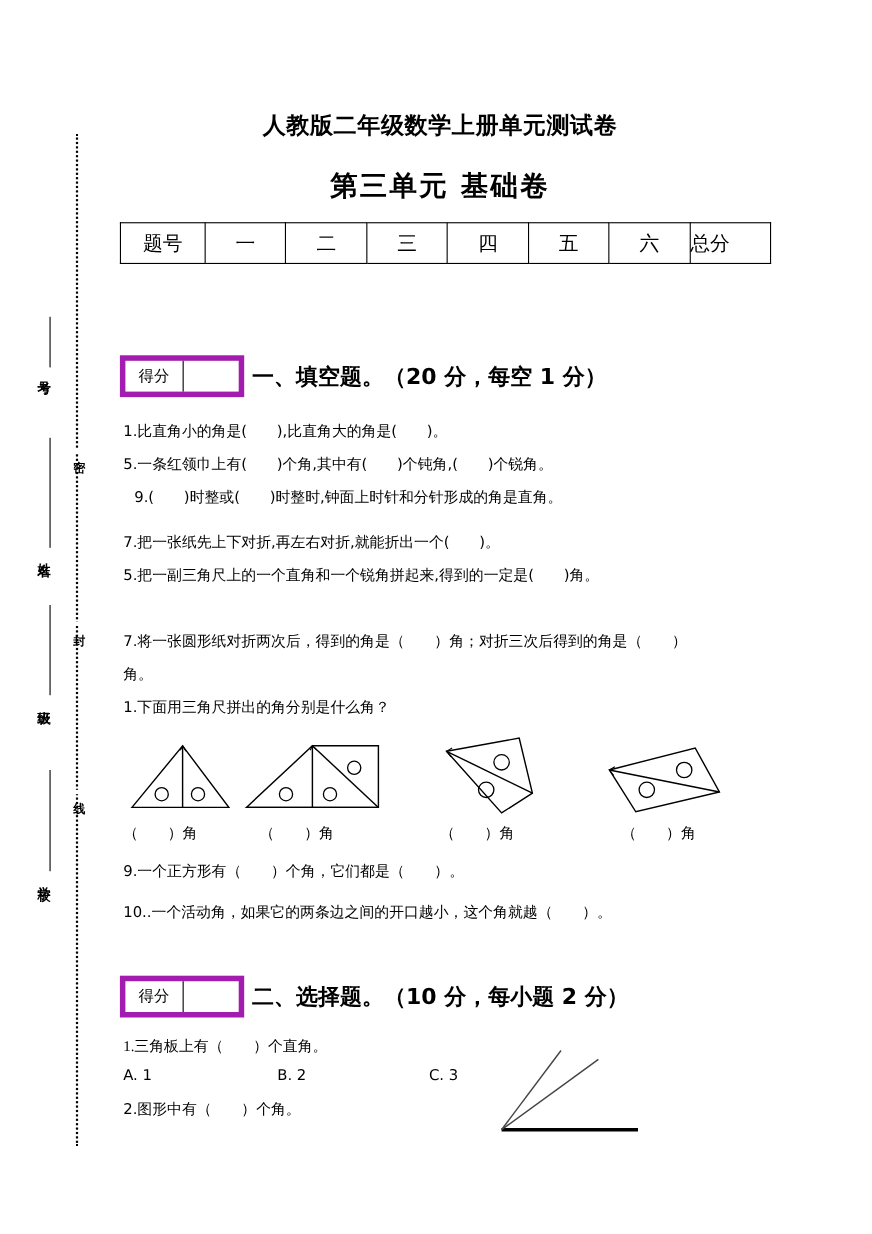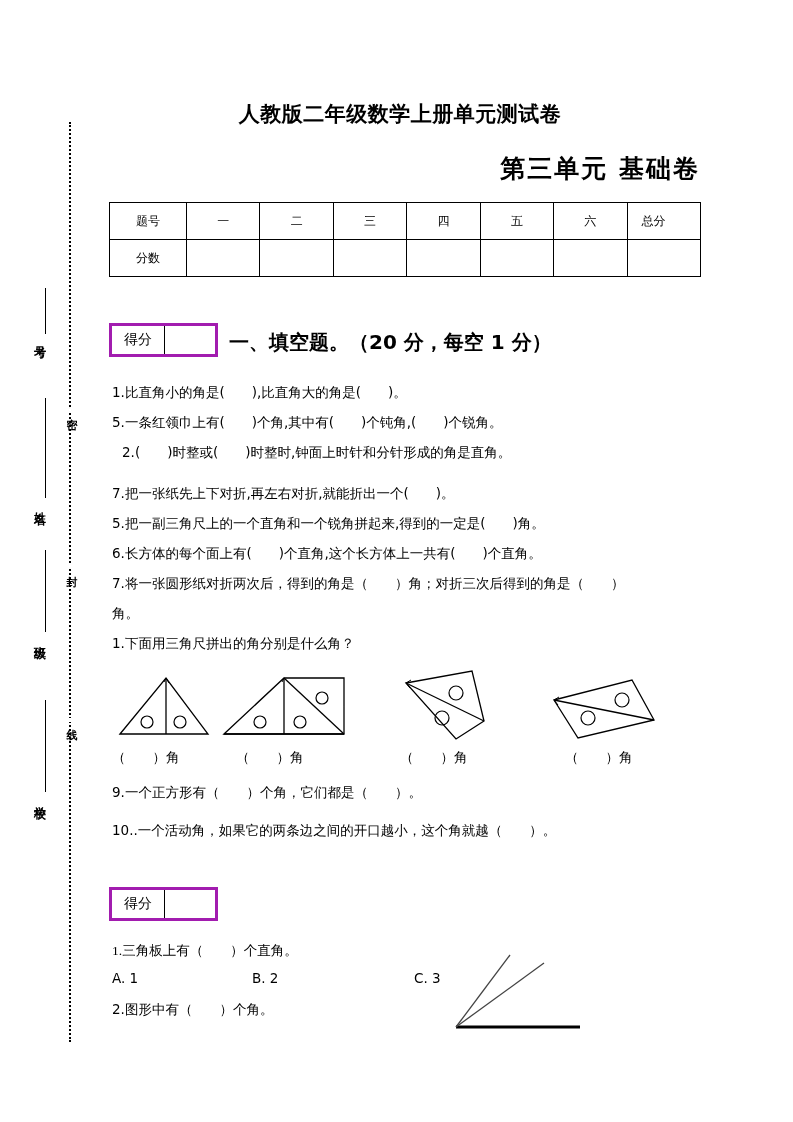--- a/index.html
+++ b/index.html
@@ -95,51 +95,51 @@
     text-align: center;
     font-size: 21px;
     font-weight: bold;
     letter-spacing: 0.5px;
     font-family: "DejaVu Sans", "Liberation Sans", sans-serif;
   }
   .title-sub {
     position: absolute;
     left: 0; top: 152px;
     width: 600px;
-    text-align: right;
+    text-align: center;
     font-size: 25px;
     font-weight: bold;
     letter-spacing: 2px;
     font-family: "DejaVu Sans", "Liberation Sans", sans-serif;
   }
 
   
   table.score-table {
     position: absolute;
     left: 9px;
     top: 202px;
     width: 592px;
     border-collapse: collapse;
     table-layout: fixed;
   }
   table.score-table td {
     border: 1px solid #000;
     height: 34px;
-    font-size: 12px;
+    font-size: 18px;
     text-align: center;
     vertical-align: middle;
     font-family: "DejaVu Sans", "Liberation Sans", sans-serif;
   }
   table.score-table td.head-cell { width: 74px; }
-  table.score-table td.total-cell { text-align: left; padding-left: 14px; margin-top: 47px; }
+  table.score-table td.total-cell { text-align: left; padding-left: 0; margin-top: 47px; }
 
   
   .defen-box {
     position: absolute;
-    border: 3px solid #a21caf;
+    border: 5px solid #a21caf;
     height: 28px;
     display: flex;
     align-items: stretch;
   }
   .defen-box .lab {
     width: 52px;
     border-right: 1px solid #000;
     font-size: 14px;
     display: flex;
     align-items: center;
@@ -217,45 +217,34 @@
         <tr>
       <td class="head-cell">题号</td>
       <td>一</td>
       <td>二</td>
       <td>三</td>
       <td>四</td>
       <td>五</td>
       <td>六</td>
       <td class="total-cell">总分</td>
     </tr>
-    <tr>
-      <td class="head-cell">分数</td>
-      <td></td>
-      <td></td>
-      <td></td>
-      <td></td>
-      <td></td>
-      <td></td>
-      <td class="total-cell"></td>
-    </tr>
   </tbody>
     </table>
 
   <div class="defen-box" style="left:9px; top:323px;">
     <div class="lab">得分</div>
     <div class="blank"></div>
   </div>
   <div class="section-head" style="left:129px; top:329px;">一、填空题。（20 分，每空 1 分）</div>
 
   <div class="q" style="left:12px; top:382px;">1.比直角小的角是(　　),比直角大的角是(　　)。</div>
   <div class="q" style="left:12px; top:412px;">5.一条红领巾上有(　　)个角,其中有(　　)个钝角,(　　)个锐角。</div>
-  <div class="q" style="left:22px; top:442px;">2.(　　)时整或(　　)时整时,钟面上时针和分针形成的角是直角。</div>
+  <div class="q" style="left:22px; top:442px;">9.(　　)时整或(　　)时整时,钟面上时针和分针形成的角是直角。</div>
   <div class="q" style="left:12px; top:483px;">7.把一张纸先上下对折,再左右对折,就能折出一个(　　)。</div>
   <div class="q" style="left:12px; top:513px;">5.把一副三角尺上的一个直角和一个锐角拼起来,得到的一定是(　　)角。</div>
-  <div class="q" style="left:12px; top:543px;">6.长方体的每个面上有(　　)个直角,这个长方体上一共有(　　)个直角。</div>
   <div class="q" style="left:12px; top:573px;">7.将一张圆形纸对折两次后，得到的角是（　　）角；对折三次后得到的角是（　　）</div>
   <div class="q" style="left:12px; top:603px;">角。</div>
   <div class="q" style="left:12px; top:633px;">1.下面用三角尺拼出的角分别是什么角？</div>
 
   <div class="fig" style="left:14px; top:672px;">
     <svg width="100" height="72" viewBox="0 0 100 72">
       <polygon points="6,62 52,6 94,62" fill="none" stroke="#000" stroke-width="1.3"></polygon>
       <line x1="52" y1="6" x2="52" y2="62" stroke="#000" stroke-width="1.3"></line>
       <circle cx="33" cy="50" r="6" fill="none" stroke="#000" stroke-width="1.2"></circle>
       <circle cx="66" cy="50" r="6" fill="none" stroke="#000" stroke-width="1.2"></circle>
@@ -301,26 +290,27 @@
   <div class="fig-label" style="left:300px; top:749px;">（　　）角</div>
   <div class="fig-label" style="left:465px; top:749px;">（　　）角</div>
 
   <div class="q" style="left:12px; top:782px;">9.一个正方形有（　　）个角，它们都是（　　）。</div>
   <div class="q" style="left:12px; top:820px;">10..一个活动角，如果它的两条边之间的开口越小，这个角就越（　　）。</div>
 
   <div class="defen-box" style="left:9px; top:887px;">
     <div class="lab">得分</div>
     <div class="blank"></div>
   </div>
+  <div class="section-head" style="left:129px; top:893px;">二、选择题。（10 分，每小题 2 分）</div>
 
   <div class="q" style="left:12px; top:941px;font-family:Liberation Serif, serif;">1.三角板上有（　　）个直角。</div>
 
   <div class="choice" style="left:12px;  top:970px;">A. 1</div>
   <div class="choice" style="left:152px; top:970px;">B. 2</div>
-  <div class="choice" style="left:314px; top:970px;">C. 3</div>
+  <div class="choice" style="left:290px; top:970px;">C. 3</div>
 
   <div class="q" style="left:12px; top:999px;">2.图形中有（　　）个角。</div>
 
   <div class="fig" style="left:348px; top:947px;">
     <svg width="160" height="90" viewBox="0 0 160 90">
       <line x1="8" y1="80" x2="132" y2="80" stroke="#000" stroke-width="3.2"></line>
       <line x1="8" y1="80" x2="62" y2="8" stroke="#444" stroke-width="1.3"></line>
       <line x1="8" y1="80" x2="96" y2="16" stroke="#444" stroke-width="1.3"></line>
     </svg>
   </div>

